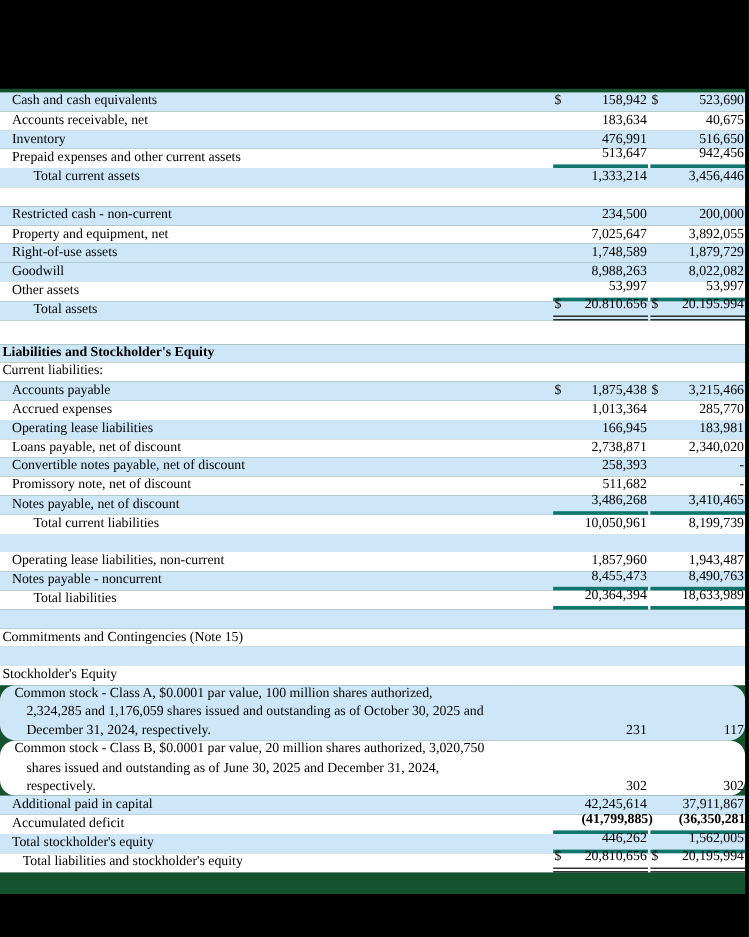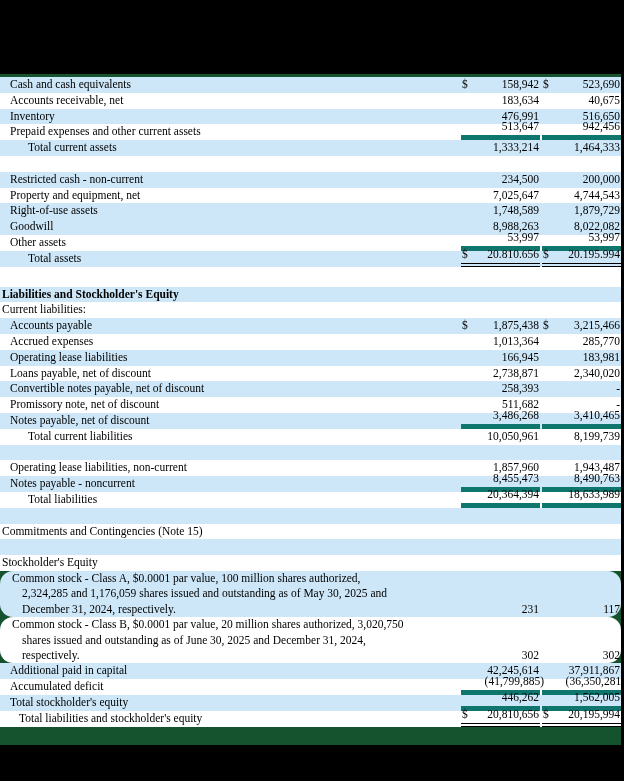--- a/index.html
+++ b/index.html
@@ -52,22 +52,22 @@
     flex:0 0 auto;
     display:flex;
     justify-content:flex-end;
     align-items:flex-end;
     box-sizing:border-box;
     padding:0 1px;
   }
   .num.col1 { width:79px; margin-right:2px;justify-content:flex-end; }
   .num.col2 { width:79px; }
   .num.has-cur { justify-content:space-between; }
-  .num .val.neg { margin-right:-5px; }
-  .b1 { border-bottom:5px solid #0f766e; }
+  .num .val.neg { margin-right:-5px;font-weight:bold; }
+  .b1 { border-bottom:3px solid #0f766e; }
   .b2 { border-bottom:4px double #000; }
 </style>
 </head>
 <body>
 
 <div class="sheet">
   <div>
       <div class="row bg-blue">
         <div class="label ind1">Cash and cash equivalents</div>
         <div class="num col1 has-cur">
@@ -105,42 +105,42 @@
         <div class="num col2 b1">
           <span class="val">942,456</span>
         </div>
       </div>
       <div class="row bg-blue">
         <div class="label ind3">Total current assets</div>
         <div class="num col1">
           <span class="val">1,333,214</span>
         </div>
         <div class="num col2">
-          <span class="val">1,464,333</span>
+          <span class="val">3,456,446</span>
         </div>
       </div>
       <div class="row bg-white">
         <div class="label ind1"></div>
       </div>
       <div class="row bg-blue">
         <div class="label ind1">Restricted cash - non-current</div>
         <div class="num col1">
           <span class="val">234,500</span>
         </div>
         <div class="num col2">
           <span class="val">200,000</span>
         </div>
       </div>
       <div class="row bg-white">
         <div class="label ind1">Property and equipment, net</div>
         <div class="num col1">
           <span class="val">7,025,647</span>
         </div>
         <div class="num col2">
-          <span class="val">4,744,543</span>
+          <span class="val">3,892,055</span>
         </div>
       </div>
       <div class="row bg-blue">
         <div class="label ind1">Right-of-use assets</div>
         <div class="num col1">
           <span class="val">1,748,589</span>
         </div>
         <div class="num col2">
           <span class="val">1,879,729</span>
         </div>
@@ -295,21 +295,21 @@
       </div>
       <div class="row bg-blue">
         <div class="label ind1"></div>
       </div>
       <div class="row bg-white">
         <div class="label ind0">Stockholder's Equity</div>
       </div>
       <div class="row bg-blue multi">
         <div class="label para ind0">
           <div class="line first">Common stock - Class A, $0.0001 par value, 100 million shares authorized,</div>
-          <div class="line cont">2,324,285 and 1,176,059 shares issued and outstanding as of May 30, 2025 and</div>
+          <div class="line cont">2,324,285 and 1,176,059 shares issued and outstanding as of October 30, 2025 and</div>
           <div class="line cont">December 31, 2024, respectively.</div>
         </div>
         <div class="num col1">
           <span class="val">231</span>
         </div>
         <div class="num col2">
           <span class="val">117</span>
         </div>
       </div>
       <div class="row bg-white multi">

